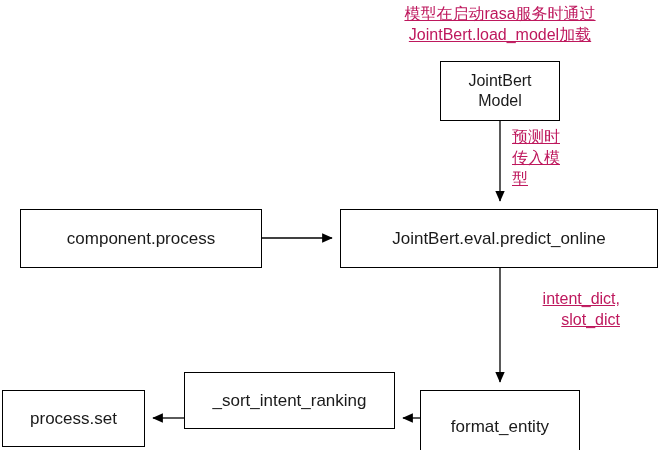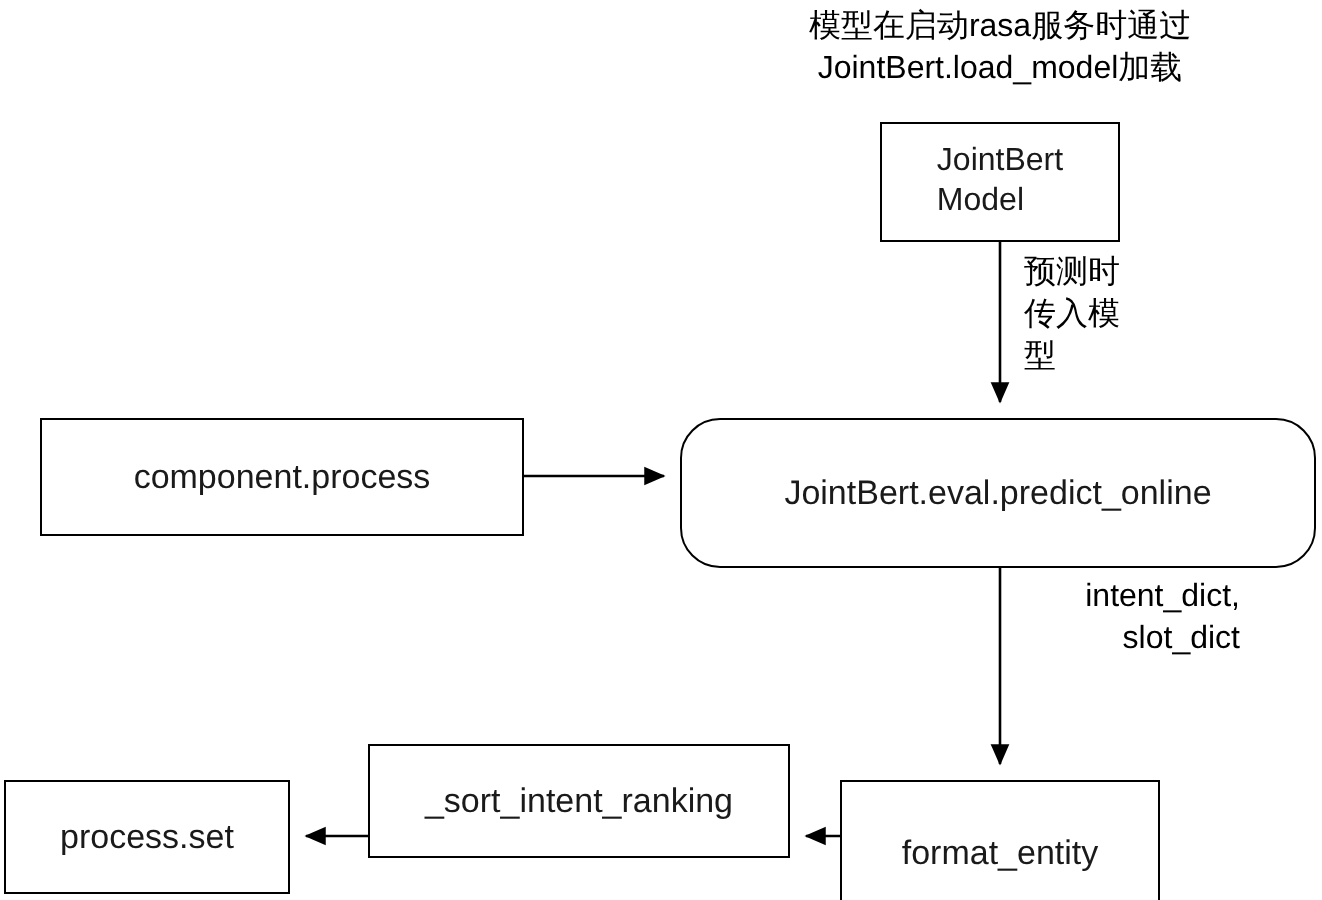--- a/index.html
+++ b/index.html
@@ -17,31 +17,32 @@
     overflow: hidden;
   }
   .node {
     position: absolute;
     box-sizing: border-box;
     border: 1.3px solid #000000;
     background: #ffffff;
     display: flex;
     align-items: center;
     justify-content: center;
-    text-align: left;
+    text-align: center;
     line-height: 1.25;
     color: #1a1a1a;
     white-space: pre-line;
   }
   .label {
     position: absolute;
     text-align: center;
     line-height: 1.3;
-    color: #000000;
+    color: #be185d;
     white-space: pre-line;
+    text-decoration: underline;
   }
   .label.left {
     text-align: left;
   }
   svg.edges {
     position: absolute;
     left: 0;
     top: 0;
     width: 661px;
     height: 450px;
@@ -86,21 +87,21 @@
 
   <div class="node" style="left:440px; top:61px; width:120px; height:60px; font-size:16px;">JointBert
 Model</div>
 
   <div class="label left" style="left:512px; top:127px; width:72px; font-size:16px; ">预测时
 传入模
 型</div>
 
   <div class="node" style="left:20px; top:209px; width:242px; height:59px; font-size:17px;">component.process</div>
 
-  <div class="node" style="left:340px; top:209px; width:318px; height:75px; font-size:17px;border-radius:20px;">JointBert.eval.predict_online</div>
+  <div class="node" style="left:340px; top:209px; width:318px; height:59px; font-size:17px;">JointBert.eval.predict_online</div>
 
   <div class="label left" style="left:508px; top:289px; width:112px; font-size:16px; text-align:right;">intent_dict,
 slot_dict</div>
 
   <div class="node" style="left:2px; top:390px; width:143px; height:57px; font-size:17px;">process.set</div>
 
   <div class="node" style="left:184px; top:372px; width:211px; height:57px; font-size:17px;">_sort_intent_ranking</div>
 
   <div class="node" style="left:420px; top:390px; width:160px; height:73px; font-size:17px;">format_entity</div>
 

